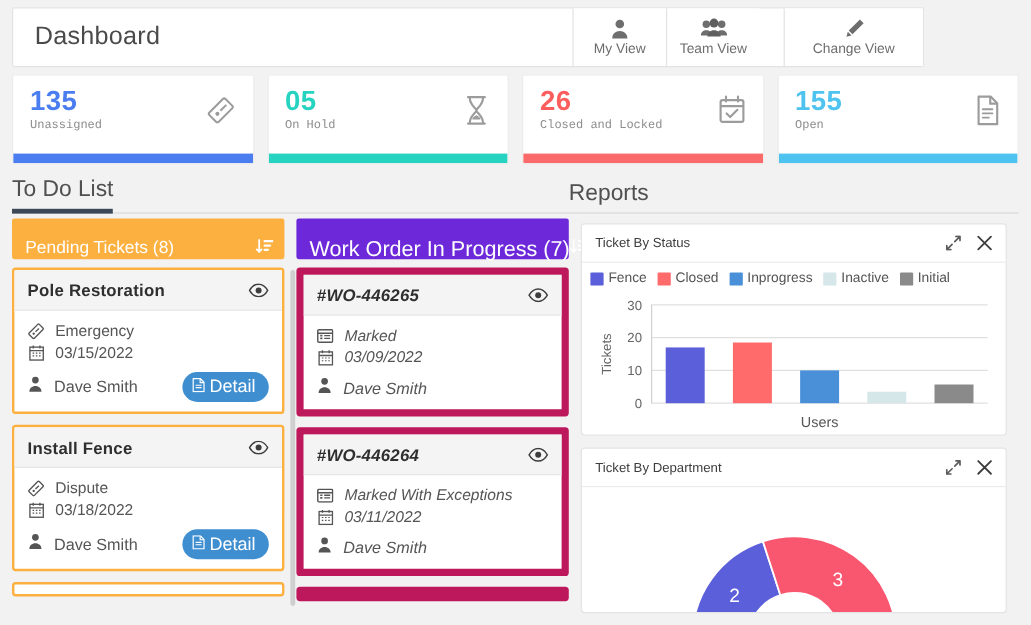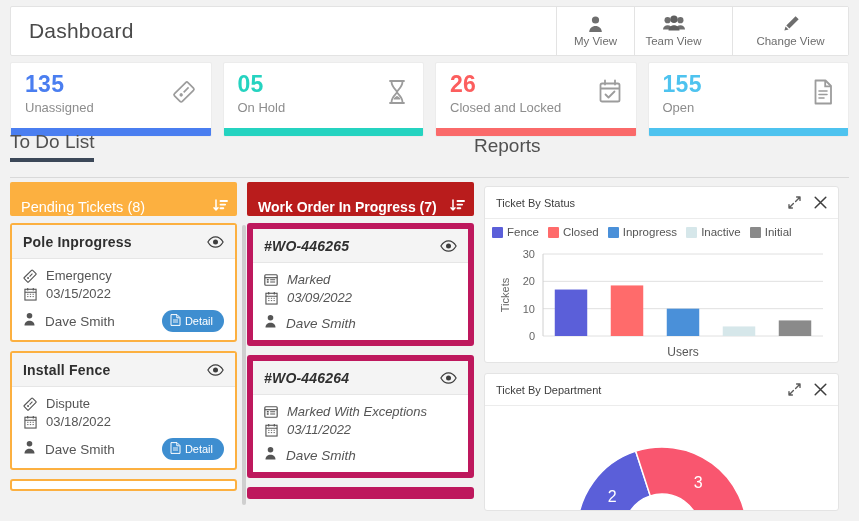--- a/index.html
+++ b/index.html
@@ -6,21 +6,21 @@
   html, body {
     width: 859px; height: 521px;
     background: #f2f2f2;
     font-family: "Liberation Sans", sans-serif;
     overflow: hidden;
   }
   body { position: relative; }
 
   
   .topbar {
-    position: absolute; left: 10px; top: 6px; width: 839px; height: 50px;
+    position: absolute; left: 10px; top: 6px; width: 760px; height: 50px;
     background: #ffffff; border: 1px solid #e3e3e3; border-radius: 2px;
     display: flex; align-items: stretch;
   }
   .topbar-title {
     flex: 1; display: flex; align-items: center; padding-left: 18px;
     font-size: 21px; color: #4a4a4a; font-weight: 400; letter-spacing: .2px;
   }
   .viewbtn {
     width: 78px; border-left: 1px solid #e3e3e3;
     display: flex; flex-direction: column; align-items: center; justify-content: center;
@@ -30,46 +30,46 @@
   .viewbtn .vlabel { font-size: 11.5px; color: #6d6d6d; }
   .viewbtn svg { display: block; }
 
   
   .stats { position: absolute; left: 10px; top: 62px; width: 839px; height: 75px; display: flex; gap: 11px; }
   .stat {
     flex: 1; background: #ffffff; border: 1px solid #ececec; border-radius: 2px;
     position: relative; padding: 9px 14px 0 14px; overflow: hidden;
   }
   .stat .num { font-size: 23px; font-weight: 700; line-height: 1.05; letter-spacing: .3px; }
-  .stat .lbl { font-size: 13px; color: #8d8d8d; margin-top: 4px; }
+  .stat .lbl { font-size: 10px; color: #8d8d8d; margin-top: 4px; font-family: Liberation Mono, monospace; }
   .stat .sicon { position: absolute; right: 14px; top: 16px; color: #9c9c9c; }
   .stat .bar { position: absolute; left: 0; right: 0; bottom: 0; height: 8px; }
 
   
   .tabs { position: absolute; left: 0; top: 146px; width: 859px; height: 32px; }
   .tab {
-    position: absolute; bottom: 16px; font-size: 19px; color: #505050;
+    position: absolute; bottom: 0; font-size: 19px; color: #505050;
     padding-bottom: 5px; cursor: pointer;
   }
   .tab.active { border-bottom: 4px solid #3c4858; }
   .tab-todo { left: 10px; }
   .tab-reports { left: 474px; }
   .tabs-rule { position: absolute; left: 10px; right: 10px; bottom: 0; height: 1px; background: #d9d9d9; }
 
   
   .todo { position: absolute; left: 10px; top: 182px; width: 465px; bottom: 0; }
   .col-headers { display: flex; gap: 10px; }
   .colhead {
     width: 227px; height: 34px; border-radius: 2px;
     display: flex; align-items: center; justify-content: space-between;
     padding: 16px 9px 0 11px; color: #fff; font-size: 14.5px; white-space: nowrap;
     cursor: pointer;
   }
   .colhead.pending { background: #fcb040; }
-  .colhead.wo { background: #b91c1c; font-size: 14px; font-weight: bold; }
+  .colhead.wo { background: #6d28d9; font-size: 18px; }
   .cols { display: flex; gap: 10px; margin-top: 7px; position: relative; }
   .col { width: 227px; position: relative; }
   .scrollbar {
     position: absolute; left: 232px; top: 2px; width: 4px; height: 280px;
     background: #cfcfcf; border-radius: 3px;
   }
 
   .tcard {
     background: #ffffff; border-radius: 3px; margin-bottom: 9px; overflow: hidden;
     cursor: pointer;
@@ -85,21 +85,21 @@
   .eye { color: #3d3d3d; cursor: pointer; display: flex; }
   .tcard-body { padding: 9px 11px 8px 11px; }
   .metarow { display: flex; align-items: center; gap: 9px; margin-bottom: 3px; }
   .metarow .mi { width: 14px; color: #555; display: flex; justify-content: center; }
   .metarow .mt { font-size: 13px; color: #555; }
   .ownerrow { display: flex; align-items: center; justify-content: space-between; margin-top: 9px; }
   .ownerleft { display: flex; align-items: center; gap: 9px; }
   .ownerleft .mt { font-size: 13.5px; color: #555; }
   .detailbtn {
     background: #3e8ed0; color: #fff; border: none; border-radius: 13px;
-    font-size: 11px; padding: 4px 11px 4px 8px; display: flex; align-items: center; gap: 4px;
+    font-size: 15px; padding: 4px 11px 4px 8px; display: flex; align-items: center; gap: 4px;
     cursor: pointer; font-family: inherit;
   }
 
   
   .reports { position: absolute; left: 484px; top: 186px; width: 355px; bottom: 0; }
   .rpanel {
     background: #fff; border: 1px solid #e4e4e4; border-radius: 3px; margin-bottom: 10px;
     overflow: hidden;
   }
   .rhead {
@@ -247,21 +247,21 @@
     </div>
   </div>
 
   <div class="cols">
     <div class="scrollbar"></div>
 
     <div class="col">
 
       <div class="tcard orange">
         <div class="tcard-head">
-          <span class="tcard-title">Pole Inprogress</span>
+          <span class="tcard-title">Pole Restoration</span>
           <span class="eye">
             <svg width="17" height="12" viewBox="0 0 17 12">
                 <path d="M.9 6C3 2.3 5.7.8 8.5.8S14 2.3 16.1 6c-2.1 3.7-4.8 5.2-7.6 5.2S3 9.7.9 6z" fill="none" stroke="#3d3d3d" stroke-width="1.2"></path>
                 <circle cx="8.5" cy="6" r="2.5" fill="#3d3d3d"></circle>
               </svg>
           </span>
         </div>
         <div class="tcard-body">
           <div class="metarow">
             <span class="mi">

